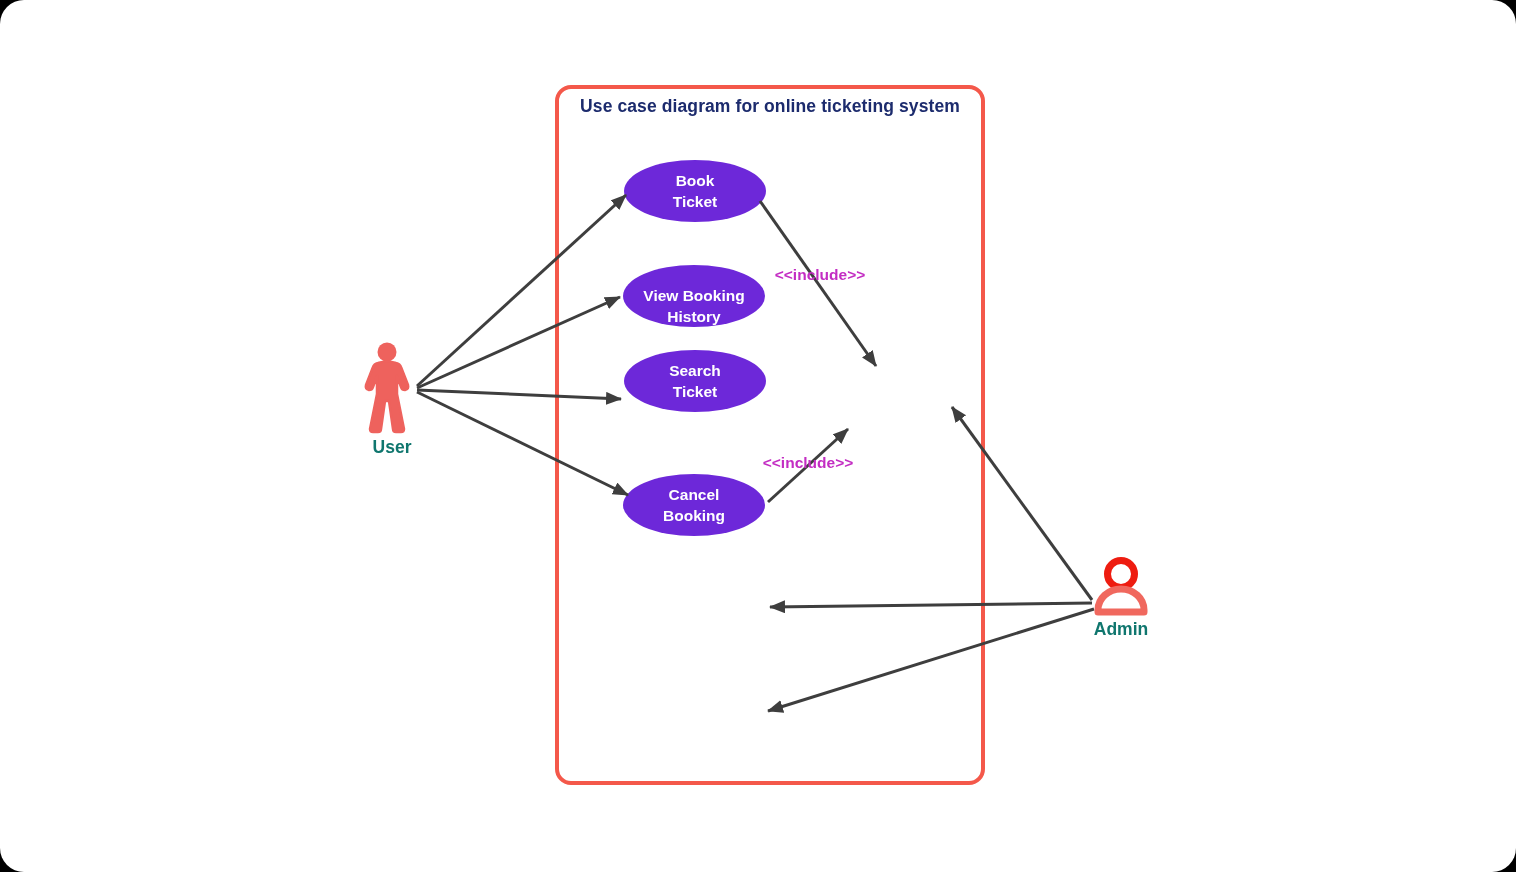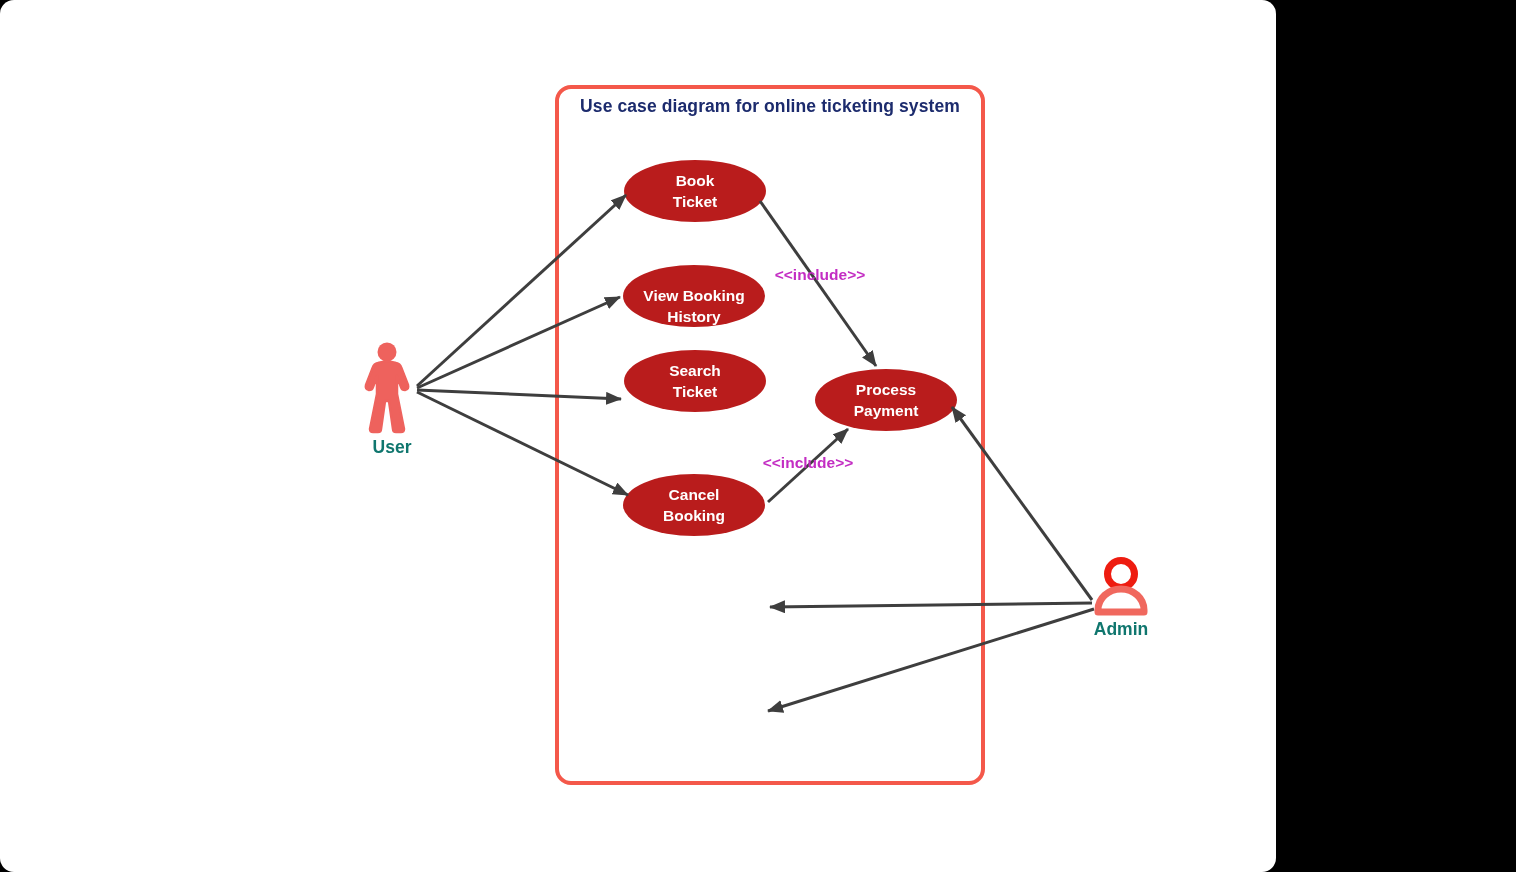--- a/index.html
+++ b/index.html
@@ -1,24 +1,24 @@
 <!DOCTYPE html>
 <html><head>
 <meta charset="utf-8">
 <style>
   * { margin: 0; padding: 0; box-sizing: border-box; }
   html, body { background: #000; }
   body { font-family: "Liberation Sans", "DejaVu Sans", sans-serif; }
 
   .screen {
     position: relative;
-    width: 1276px;
+    width: 1516px;
     height: 872px;
     background: #ffffff;
-    border-radius: 14px;
+    border-radius: 24px;
     overflow: hidden;
   }
 
   
   .boundary {
     position: absolute;
     left: 555px;
     top: 85px;
     width: 430px;
     height: 700px;
@@ -34,21 +34,21 @@
     color: #1c2b6d;
     letter-spacing: 0.1px;
   }
 
   
   .usecase {
     position: absolute;
     width: 142px;
     height: 62px;
     border-radius: 50%;
-    background: #b91c1c;
+    background: #6d28d9;
     display: flex;
     align-items: center;
     justify-content: center;
     text-align: center;
     color: #ffffff;
     font-size: 15.5px;
     font-weight: 700;
     line-height: 21px;
     white-space: pre-line;
     z-index: 1;
@@ -114,24 +114,20 @@
 History</span>
   </div>
   <div class="usecase uc-search">
     <span>Search
 Ticket</span>
   </div>
   <div class="usecase uc-cancel">
     <span>Cancel
 Booking</span>
   </div>
-  <div class="usecase uc-payment">
-    <span>Process
-Payment</span>
-  </div>
 
   <svg class="edges-svg" viewBox="0 0 1516 872" xmlns="http://www.w3.org/2000/svg">
     <defs>
       <marker id="arrow" markerUnits="userSpaceOnUse" markerWidth="17" markerHeight="14" refX="15" refY="6.5" orient="auto">
         <path d="M0,0 L16,6.5 L0,13 Z" fill="#3e3e3e"></path>
       </marker>
     </defs>
 
     <line x1="417" y1="386" x2="626" y2="195" stroke="#3e3e3e" stroke-width="3" marker-end="url(#arrow)"></line>
     <line x1="417" y1="388" x2="620" y2="297" stroke="#3e3e3e" stroke-width="3" marker-end="url(#arrow)"></line>

